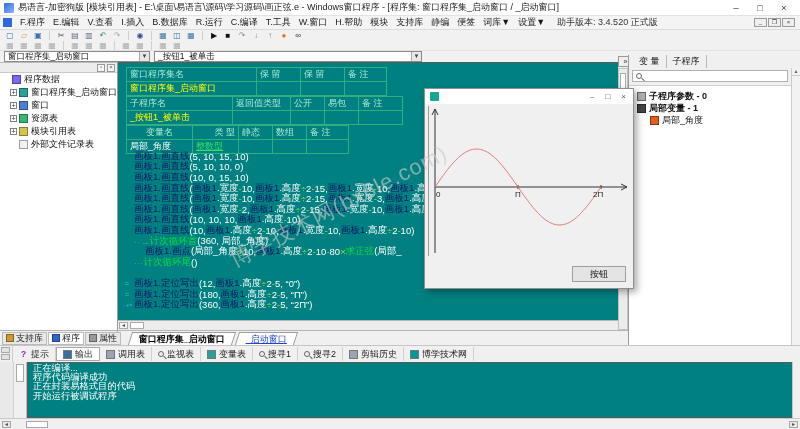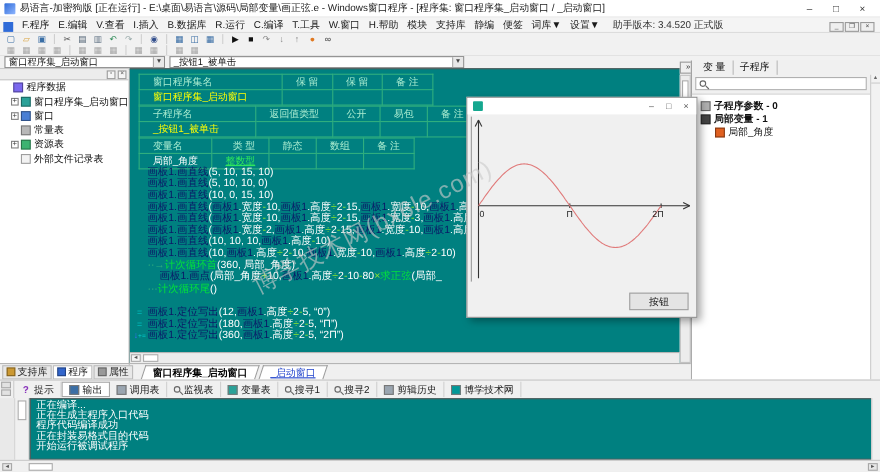--- a/index.html
+++ b/index.html
@@ -5,21 +5,21 @@
 *{box-sizing:border-box;margin:0;padding:0}
 html,body{width:800px;height:429px;overflow:hidden}
 #app{position:relative;width:800px;height:429px;background:#f0f0f0;font-family:"Liberation Sans","DejaVu Sans",sans-serif;font-size:9px;outline:1px solid #7f7f7f;overflow:hidden}
 
 .titlebar{position:absolute;left:0;top:0;width:800px;height:16px;background:#fff;display:flex;align-items:center;padding:0 4px;border-bottom:1px solid #e3e3e3}
 .appicon{width:10px;height:10px;background:linear-gradient(135deg,#2f6bd8,#8fb6ff);border-radius:1px;margin-right:4px;flex:none}
 .title{font-size:9px;color:#1a1a1a;white-space:nowrap;overflow:hidden;flex:1}
 .wbtns{display:flex;flex:none}
 .wbtn{width:24px;text-align:center;font-size:9px;color:#333;line-height:14px}
 
-.menubar{position:absolute;left:0;top:16px;width:800px;height:14px;background:#f4f4f4;display:flex;align-items:flex-end;padding:0 3px;border-bottom:1px solid #dcdcdc}
+.menubar{position:absolute;left:0;top:16px;width:800px;height:14px;background:#f4f4f4;display:flex;align-items:center;padding:0 3px;border-bottom:1px solid #dcdcdc}
 .micon{width:9px;height:9px;background:#2f6bd8;margin-right:4px;flex:none}
 .mi{padding:0 4px;color:#1a1a1a;white-space:nowrap}
 .mver{margin-left:8px;color:#333;white-space:nowrap}
 .mdibtns{margin-left:auto;display:flex;gap:1px;padding-right:2px}
 .mdib{width:13px;height:9px;border:1px solid #9a9a9a;background:#efefef;font-size:6px;line-height:7px;text-align:center;color:#444}
 
 .tb1{position:absolute;left:0;top:30px;width:800px;height:11px;background:#f1f1f1;display:flex;align-items:center;padding:0 4px;gap:2px}
 .tb2{position:absolute;left:0;top:41px;width:800px;height:10px;background:#f1f1f1;display:flex;align-items:center;padding:0 4px;gap:2px;border-bottom:1px solid #e2e2e2}
 .ti{width:12px;height:10px;font-size:8px;line-height:10px;text-align:center;flex:none}
 .tsep{width:4px;height:9px;border-left:1px solid #cfcfcf;margin-left:3px;flex:none}
@@ -33,21 +33,21 @@
 .lthdr{height:10px;background:#ececec;border-bottom:1px solid #c8c8c8;display:flex;justify-content:flex-end;align-items:center;padding:0 2px;gap:2px}
 .lthb{width:8px;height:8px;border:1px solid #999;background:#f5f5f5;font-size:6px;line-height:5px;text-align:center;color:#555}
 .trow{display:flex;align-items:center;height:13px;padding-left:3px;white-space:nowrap;color:#111}
 .trow.child{padding-left:10px}
 .ebox{width:7px;height:7px;border:1px solid #808080;background:#fff;font-size:7px;line-height:5px;text-align:center;color:#333;margin-right:2px;flex:none}
 .espc{width:9px;flex:none}
 .tic{width:9px;height:9px;margin-right:3px;flex:none;border:1px solid rgba(0,0,0,.35)}
 
 .editor{position:absolute;left:118px;top:62px;width:500px;height:268px;background:#008080;overflow:hidden;border-top:1px solid #5a5a5a}
 .etable{position:absolute;left:8px;border-collapse:collapse}
-.etable td{border:1px solid #2fae7e;height:12px;padding:0 12px;font-size:9px;white-space:nowrap}
+.etable td{border:1px solid #2fae7e;height:12px;padding:0 3px;font-size:9px;white-space:nowrap}
 .etable .th{color:#a9ecd0}
 .cy{color:#ffff00}.cw{color:#fff}.cg{color:#2ee65c;text-decoration:underline}
 #tbl1{top:4px}#tbl2{top:33px}#tbl3{top:62px}
 .code{position:absolute;left:2px;top:88px;right:0}
 .cl{height:10.6px;display:flex;align-items:center;white-space:nowrap;font-size:9.5px}
 .mk{width:14px;flex:none;font-size:8px;text-align:center}
 .mk .dn{color:#3a6cff}.mk .eq{color:#00cfcf}
 .ind{width:11px;flex:none}
 .sc{color:#0a1766}.sw{color:#fff}.so{color:#8ce62e}.sk{color:#00e23c}.sd{color:#2fae7e}
 .ehscroll{position:absolute;left:0;bottom:0;width:100%;height:10px;background:#ececec;border-top:1px solid #b5b5b5}
@@ -113,21 +113,21 @@
 
 .watermark{position:absolute;left:215px;top:178px;width:300px;z-index:60;transform:rotate(-27deg);font-size:22px;color:#ccc;opacity:.62;letter-spacing:1px;pointer-events:none;white-space:nowrap}
 </style>
 </head>
 <body>
 
 <div id="app">
 
   <div class="titlebar">
     <span class="appicon"></span>
-    <span class="title">易语言-加密狗版 [正在运行] - E:\桌面\易语言\源码\局部变量\画正弦.e - Windows窗口程序 - [程序集: 窗口程序集_启动窗口 / _启动窗口]</span>
+    <span class="title">易语言-加密狗版 [模块引用表] - E:\桌面\易语言\源码\学习源码\画正弦.e - Windows窗口程序 - [程序集: 窗口程序集_启动窗口 / _启动窗口]</span>
     <span class="wbtns">
       <span class="wbtn">–</span>
       <span class="wbtn">□</span>
       <span class="wbtn">×</span>
     </span>
   </div>
 
   <div class="menubar">
     <span class="micon"></span>
     <span id="menu-items" style="display:flex">
@@ -224,28 +224,28 @@
           <span class="ebox">+</span>
           <span class="tic" style="background: rgb(42, 161, 152);"></span>
           <span>窗口程序集_启动窗口</span>
         </div>
         <div class="trow child">
           <span class="ebox">+</span>
           <span class="tic" style="background: rgb(74, 127, 212);"></span>
           <span>窗口</span>
         </div>
         <div class="trow child">
-          <span class="espc"></span>
-          <span class="tic" style="background: rgb(184, 184, 184);"></span>
-          <span>常量表</span>
-        </div>
-        <div class="trow child">
           <span class="ebox">+</span>
           <span class="tic" style="background: rgb(60, 179, 113);"></span>
           <span>资源表</span>
+        </div>
+        <div class="trow child">
+          <span class="ebox">+</span>
+          <span class="tic" style="background: rgb(212, 194, 74);"></span>
+          <span>模块引用表</span>
         </div>
         <div class="trow child">
           <span class="espc"></span>
           <span class="tic" style="background: rgb(242, 242, 242);"></span>
           <span>外部文件记录表</span>
         </div>
       </div>
   </div>
 
   <div class="editor">
@@ -279,21 +279,21 @@
             <td class="cw" style="min-width: 58px;"></td>
             <td class="cw" style="min-width: 34px;"></td>
             <td class="cw" style="min-width: 34px;"></td>
             <td class="cw" style="min-width: 44px;"></td>
           </tr>
         </tbody>
       </table>
     <table class="etable" id="tbl3">
         <tbody>
           <tr>
-            <td class="th" style="min-width: 66px;">变量名</td>
+            <td class="th" style="min-width: 66px; text-align: center;">变量名</td>
             <td class="th" style="min-width: 46px; text-align: right;">类 型</td>
             <td class="th" style="min-width: 34px;">静态</td>
             <td class="th" style="min-width: 34px;">数组</td>
             <td class="th" style="min-width: 42px;">备 注</td>
           </tr>
           <tr>
             <td class="cw" style="min-width: 66px;">局部_角度</td>
             <td class="cg" style="min-width: 46px;">整数型</td>
             <td class="cw" style="min-width: 34px;"></td>
             <td class="cw" style="min-width: 34px;"></td>
@@ -583,21 +583,20 @@
       </div>
   </div>
 
   <div class="output">
     <div class="ogut"></div>
     <div class="oscroll">
         <span class="thumb"></span>
       </div>
     <div class="oteal" id="outlines">
         <div class="oline">正在编译...</div>
-        <div class="oline">正在生成主程序入口代码</div>
         <div class="oline">程序代码编译成功</div>
         <div class="oline">正在封装易格式目的代码</div>
         <div class="oline">开始运行被调试程序</div>
       </div>
     <div class="ovscroll"></div>
   </div>
 
   <div class="bhscroll">
     <span class="la">◄</span>
     <span class="thumb"></span>

